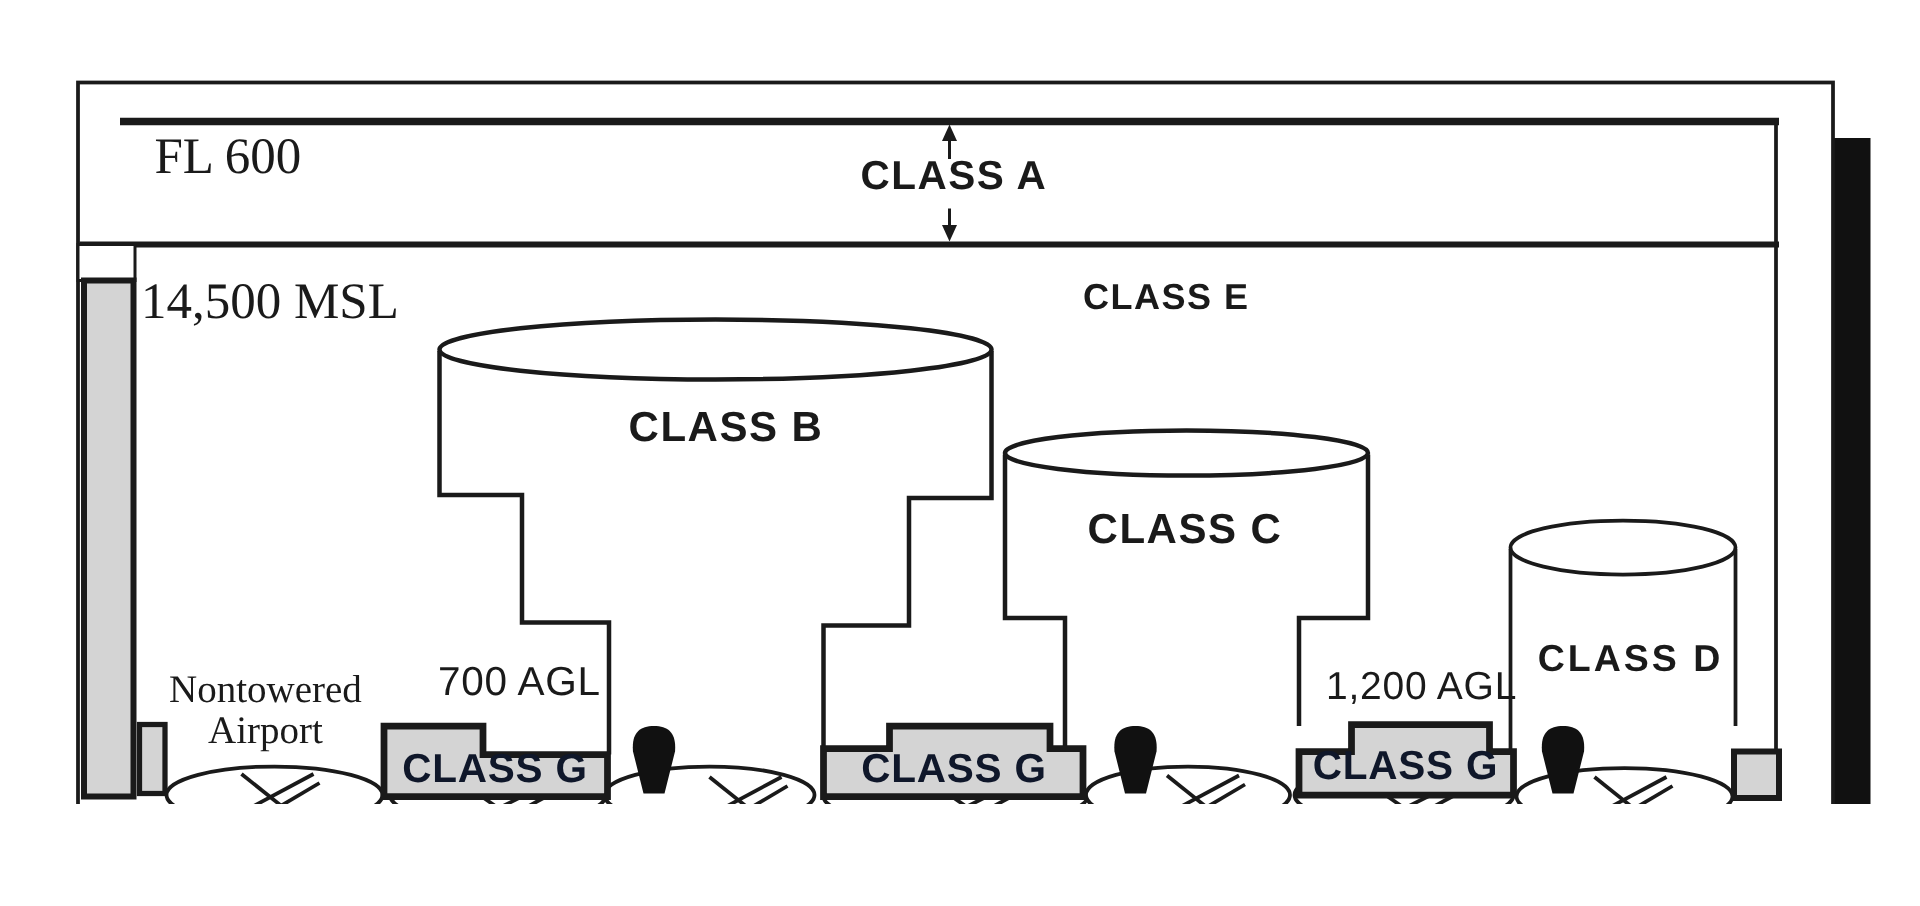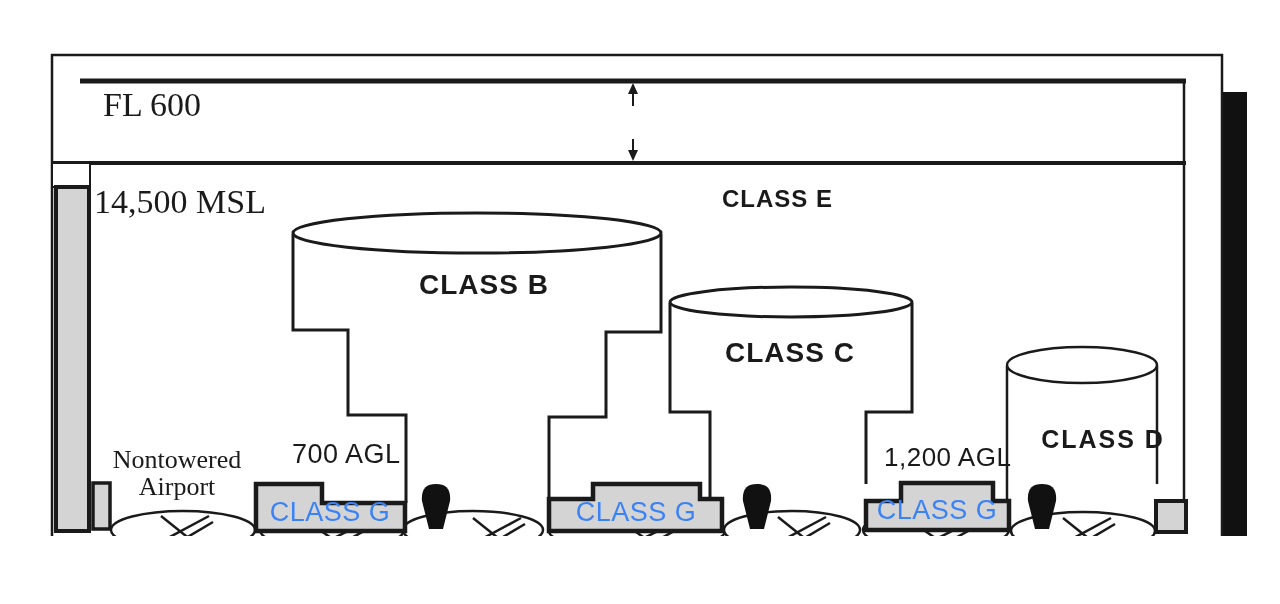--- a/index.html
+++ b/index.html
@@ -11,29 +11,29 @@
     overflow: hidden;
     font-family: "Liberation Sans", sans-serif;
     color: #1a1a1a;
   }
   #shapes { position: absolute; left: 0; top: 0; }
   .lbl { position: absolute; white-space: nowrap; line-height: 1; }
   .serif { font-family: "Liberation Serif", serif; font-size: 34px; }
   .sans-class { font-weight: bold; font-size: 27px; letter-spacing: 1px; }
   .sans-agl { font-size: 27px; letter-spacing: 0.5px; }
   .center { transform: translateX(-50%); }
-  .classg { font-weight: normal; font-size: 27px; letter-spacing: 0.5px; color: #3b82f6; }
+  .classg { font-weight: bold; font-size: 27px; letter-spacing: 0.5px; color: #0f172a; }
   #lbl-fl600       { left: 103px; top: 88px; }
   #lbl-msl18000    { left: 103px; top: 121px; }
   #lbl-msl14500    { left: 94px;  top: 185px; }
   #lbl-class-a     { left: 636px; top: 104px; }
   #lbl-class-e     { left: 722px; top: 187px; font-size: 24px; }
   #lbl-class-b     { left: 484px; top: 271px; font-size: 28px; }
   #lbl-class-c     { left: 790px; top: 339px; font-size: 28px; text-align: center; }
-  #lbl-class-d     { left: 1087px; top: 427px; font-size: 25px; letter-spacing: 2px; margin-left: 16px; }
+  #lbl-class-d     { left: 1087px; top: 427px; font-size: 25px; letter-spacing: 2px; }
   #lbl-agl700      { left: 292px; top: 441px; }
   #lbl-agl1200     { left: 884px; top: 444px; font-size: 26px; }
   #lbl-nontowered  { left: 177px; top: 446px; font-size: 26px; line-height: 1.05; text-align: center; white-space: normal; width: 200px; margin-left: -100px; font-family: "Liberation Serif", serif; }
   #lbl-classg-1    { left: 330px; top: 499px; }
   #lbl-classg-2    { left: 636px; top: 499px; }
   #lbl-classg-3    { left: 937px; top: 497px; }
 </style>
 </head>
 <body>
 
@@ -140,20 +140,21 @@
       <path d="M743,501 C742,489 747,484 757,484 C767,484 772,489 771,501 L764,529 L750,529 Z"></path>
       <path d="M1028,501 C1027,489 1032,484 1042,484 C1052,484 1057,489 1056,501 L1049,529 L1035,529 Z"></path>
     </g>
 
     <rect x="490" y="592" width="332" height="18" fill="#ffffff" stroke="#666666" stroke-width="2.5"></rect>
   </svg>
 
   <div class="lbl serif" id="lbl-fl600">FL 600</div>
   <div class="lbl serif" id="lbl-msl14500">14,500 MSL</div>
 
+  <div class="lbl sans-class center" id="lbl-class-a">CLASS A</div>
   <div class="lbl sans-class" id="lbl-class-e">CLASS E</div>
   <div class="lbl sans-class center" id="lbl-class-b">CLASS B</div>
   <div class="lbl sans-class center" id="lbl-class-c">CLASS C</div>
   <div class="lbl sans-class center" id="lbl-class-d">CLASS D</div>
 
   <div class="lbl sans-agl" id="lbl-agl700">700 AGL</div>
   <div class="lbl sans-agl" id="lbl-agl1200">1,200 AGL</div>
 
   <div class="lbl" id="lbl-nontowered">
     <span>Nontowered</span><br>

